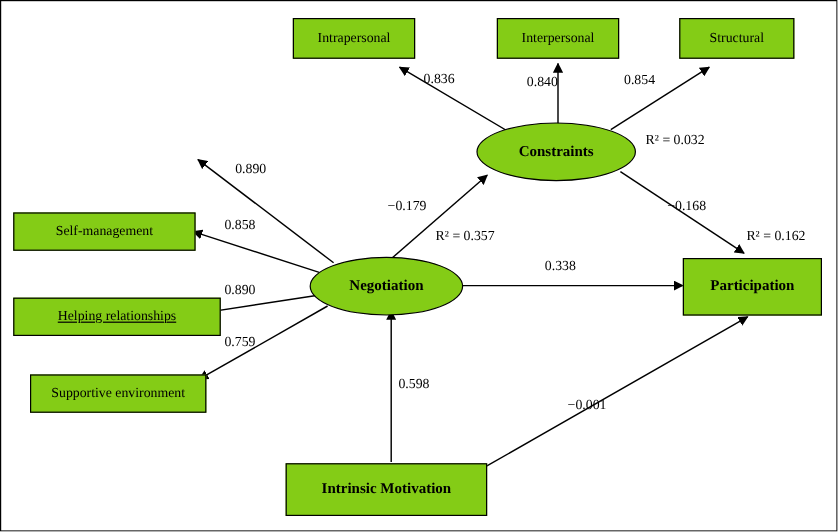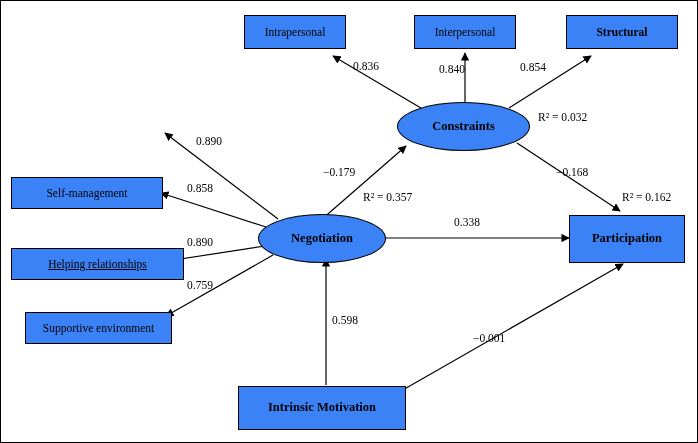--- a/index.html
+++ b/index.html
@@ -25,21 +25,21 @@
     height: 443px;
     pointer-events: none;
   }
   .node {
     position: absolute;
     box-sizing: border-box;
     display: flex;
     align-items: center;
     justify-content: center;
     text-align: center;
-    background: #3b82f6;
+    background: #84cc16;
     color: #000000;
   }
   .rect-node {
     border: 1.3px solid #000000;
     font-size: 11.5px;
     line-height: 1.1;
   }
   .rect-node.bold {
     font-weight: bold;
     font-size: 12.5px;
@@ -100,21 +100,21 @@
 
     <line x1="400" y1="390" x2="622" y2="263" stroke="#000000" stroke-width="1.2" marker-end="url(#arrow)"></line>
   </svg>
 
   <div class="node rect-node" style="left:243px; top:14px; width:102px; height:34px;">
     <span>Intrapersonal</span>
   </div>
   <div class="node rect-node" style="left:413px; top:14px; width:102px; height:34px;">
     <span>Interpersonal</span>
   </div>
-  <div class="node rect-node" style="left:565px; top:14px; width:112px; height:34px;font-weight:bold;">
+  <div class="node rect-node" style="left:565px; top:14px; width:96px; height:34px;">
     <span>Structural</span>
   </div>
 
   <div class="node rect-node" style="left:10px; top:176px; width:152px; height:32px;">
     <span>Self-management</span>
   </div>
   <div class="node rect-node" style="left:10px; top:247px; width:173px; height:32px;text-decoration:underline;">
     <span>Helping relationships</span>
   </div>
   <div class="node rect-node" style="left:24px; top:311px; width:147px; height:32px;">

